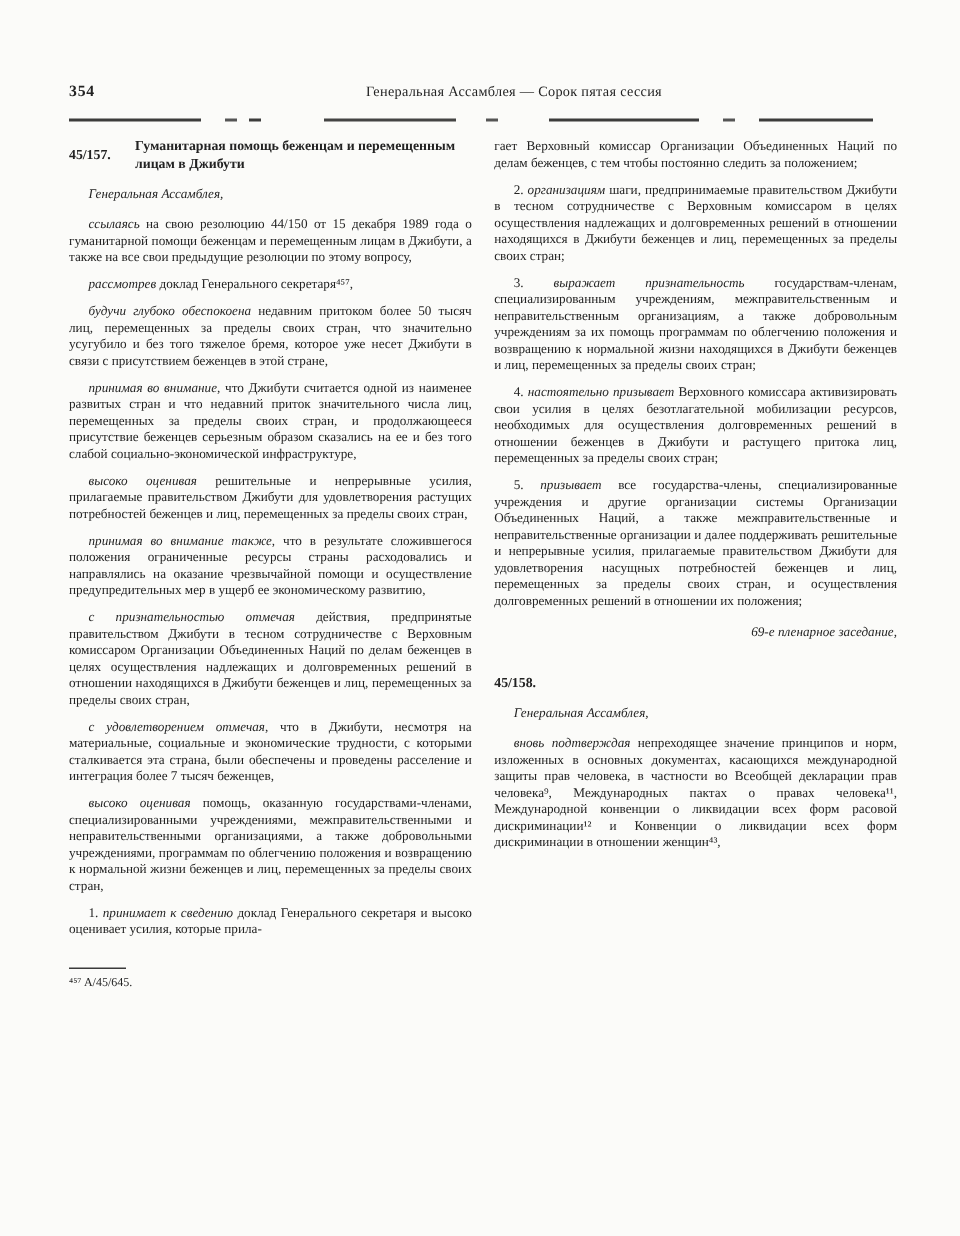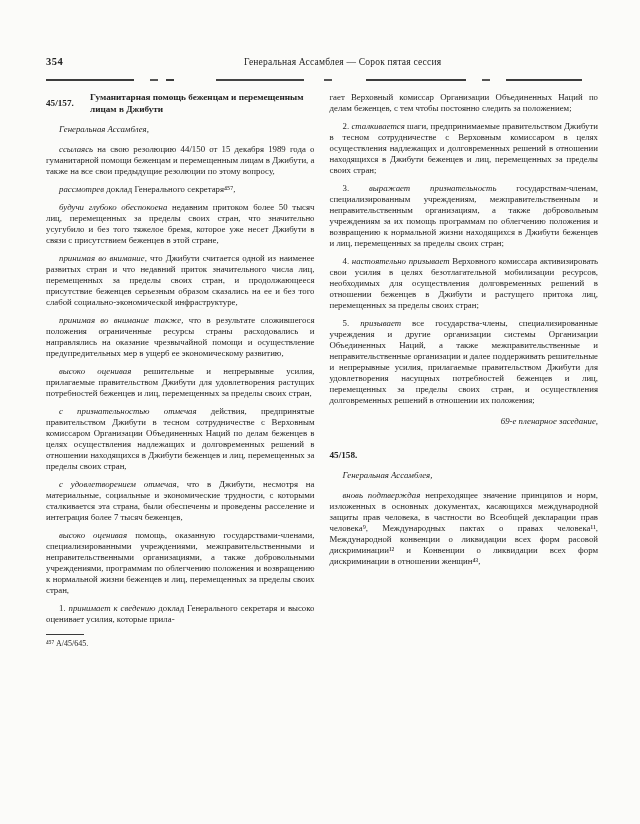--- a/index.html
+++ b/index.html
@@ -45,21 +45,21 @@
   }
   .res-head{display:flex;font-weight:bold;font-size:9.2px;line-height:11.5px;text-align:left;align-items:center;}
   .res-num{flex:none;width:44px;}
   .res-title{flex:1;}
   p.para{margin:7px 0 0 0;text-indent:13px;}
   p.cont{margin:0;text-indent:0;}
   .lead{font-style:italic;}
   .opening{font-style:italic;margin-top:9px;text-indent:13px;}
   .sitting{margin-top:10px;text-align:right;font-style:italic;line-height:11.5px;}
   .res158{margin-top:22px;}
-  .fnblock{margin-top:9px;}
+  .fnblock{margin-top:20px;}
   .fn-rule{width:38px;border-top:1px solid #3a3a3a;margin-bottom:3px;}
   .fntext{font-size:8px;text-indent:0;margin:0;text-align:left;}
 </style>
 </head>
 <body>
 
 <div class="page">
 
   <div class="hdr">
     <span class="pgnum">354</span>
@@ -74,38 +74,38 @@
         <span class="res-num">45/157.</span>
         <span class="res-title">Гуманитарная помощь беженцам и перемещенным лицам в Джибути</span>
       </div>
 
       <p class="opening">Генеральная Ассамблея,</p>
 
       <p class="para"><span class="lead">ссылаясь</span><span> на свою резолюцию 44/150 от 15 декабря 1989 года о гуманитарной помощи беженцам и перемещенным лицам в Джибути, а также на все свои предыдущие резолюции по этому вопросу,</span></p>
       <p class="para"><span class="lead">рассмотрев</span><span> доклад Генерального секретаря⁴⁵⁷,</span></p>
       <p class="para"><span class="lead">будучи глубоко обеспокоена</span><span> недавним притоком более 50 тысяч лиц, перемещенных за пределы своих стран, что значительно усугубило и без того тяжелое бремя, которое уже несет Джибути в связи с присутствием беженцев в этой стране,</span></p>
       <p class="para"><span class="lead">принимая во внимание</span><span>, что Джибути считается одной из наименее развитых стран и что недавний приток значительного числа лиц, перемещенных за пределы своих стран, и продолжающееся присутствие беженцев серьезным образом сказались на ее и без того слабой социально-экономической инфраструктуре,</span></p>
+      <p class="para"><span class="lead">высоко оценивая</span><span> решительные и непрерывные усилия, прилагаемые правительством Джибути для удовлетворения растущих потребностей беженцев и лиц, перемещенных за пределы своих стран,</span></p>
       <p class="para"><span class="lead">принимая во внимание также</span><span>, что в результате сложившегося положения ограниченные ресурсы страны расходовались и направлялись на оказание чрезвычайной помощи и осуществление предупредительных мер в ущерб ее экономическому развитию,</span></p>
-      <p class="para"><span class="lead">высоко оценивая</span><span> решительные и непрерывные усилия, прилагаемые правительством Джибути для удовлетворения растущих потребностей беженцев и лиц, перемещенных за пределы своих стран,</span></p>
       <p class="para"><span class="lead">с признательностью отмечая</span><span> действия, предпринятые правительством Джибути в тесном сотрудничестве с Верховным комиссаром Организации Объединенных Наций по делам беженцев в целях осуществления надлежащих и долговременных решений в отношении находящихся в Джибути беженцев и лиц, перемещенных за пределы своих стран,</span></p>
       <p class="para"><span class="lead">с удовлетворением отмечая</span><span>, что в Джибути, несмотря на материальные, социальные и экономические трудности, с которыми сталкивается эта страна, были обеспечены и проведены расселение и интеграция более 7 тысяч беженцев,</span></p>
       <p class="para"><span class="lead">высоко оценивая</span><span> помощь, оказанную государствами-членами, специализированными учреждениями, межправительственными и неправительственными организациями, а также добровольными учреждениями, программам по облегчению положения и возвращению к нормальной жизни беженцев и лиц, перемещенных за пределы своих стран,</span></p>
 
       <p class="para"><span>1.</span><span class="lead"> принимает к сведению</span><span> доклад Генерального секретаря и высоко оценивает усилия, которые прила-</span></p>
 
       <div class="fnblock">
         <div class="fn-rule"></div>
         <p class="fntext">⁴⁵⁷ A/45/645.</p>
       </div>
     </div>
 
     <div class="col">
       <p class="cont">гает Верховный комиссар Организации Объединенных Наций по делам беженцев, с тем чтобы постоянно следить за положением;</p>
 
-      <p class="para"><span>2.</span><span class="lead"> сталкивается</span><span> шаги, предпринимаемые правительством Джибути в тесном сотрудничестве с Верховным комиссаром в целях осуществления надлежащих и долговременных решений в отношении находящихся в Джибути беженцев и лиц, перемещенных за пределы своих стран;</span></p>
+      <p class="para"><span>2.</span><span class="lead"> организациям</span><span> шаги, предпринимаемые правительством Джибути в тесном сотрудничестве с Верховным комиссаром в целях осуществления надлежащих и долговременных решений в отношении находящихся в Джибути беженцев и лиц, перемещенных за пределы своих стран;</span></p>
       <p class="para"><span>3.</span><span class="lead"> выражает признательность</span><span> государствам-членам, специализированным учреждениям, межправительственным и неправительственным организациям, а также добровольным учреждениям за их помощь программам по облегчению положения и возвращению к нормальной жизни находящихся в Джибути беженцев и лиц, перемещенных за пределы своих стран;</span></p>
       <p class="para"><span>4.</span><span class="lead"> настоятельно призывает</span><span> Верховного комиссара активизировать свои усилия в целях безотлагательной мобилизации ресурсов, необходимых для осуществления долговременных решений в отношении беженцев в Джибути и растущего притока лиц, перемещенных за пределы своих стран;</span></p>
       <p class="para"><span>5.</span><span class="lead"> призывает</span><span> все государства-члены, специализированные учреждения и другие организации системы Организации Объединенных Наций, а также межправительственные и неправительственные организации и далее поддерживать решительные и непрерывные усилия, прилагаемые правительством Джибути для удовлетворения насущных потребностей беженцев и лиц, перемещенных за пределы своих стран, и осуществления долговременных решений в отношении их положения;</span></p>
 
       <div class="sitting">
         <div>69-е пленарное заседание,</div>
       </div>
 
       <div class="res-head res158">
         <span class="res-num">45/158.</span>

